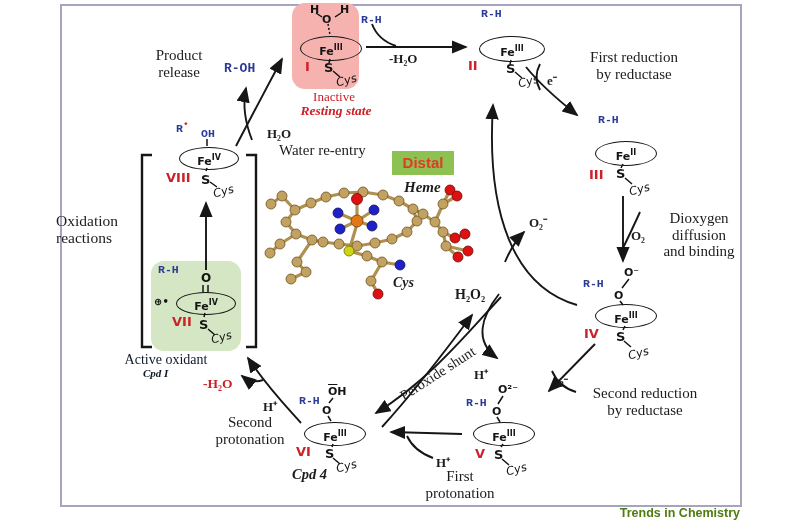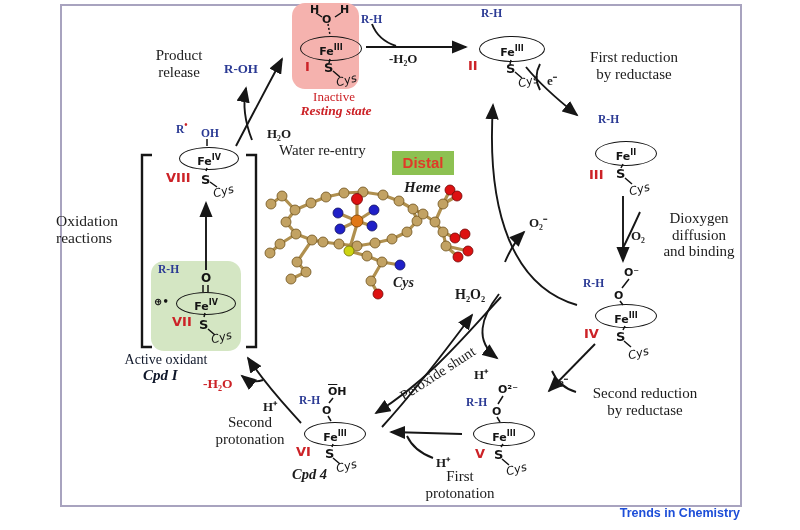--- a/index.html
+++ b/index.html
@@ -1,21 +1,21 @@
 <!DOCTYPE html>
 <html><head>
 <meta charset="utf-8">
 <style>
   html,body{margin:0;padding:0;background:#ffffff;}
   #stage{position:relative;width:800px;height:530px;background:#ffffff;overflow:hidden;
          font-family:"Liberation Sans",sans-serif;}
   .abs{position:absolute;}
   .frame{position:absolute;left:60px;top:4px;width:678px;height:499px;border:2px solid #a8a3bf;background:#ffffff;}
   .lbl{position:absolute;font-family:"Liberation Serif",serif;font-size:15px;color:#1c1c1c;line-height:1.1;text-align:center;}
-  .frm{position:absolute;font-family:Liberation Serif, serif;font-weight:bold;font-size:12px;color:#141414;white-space:nowrap;}
+  .frm{position:absolute;font-family:Liberation Mono, monospace;font-weight:bold;font-size:12px;color:#141414;white-space:nowrap;}
   .serb{position:absolute;font-family:"Liberation Serif",serif;font-weight:bold;font-size:13px;color:#1c1c1c;white-space:nowrap;}
   .blue{color:#2b3a94;}
   .redtx{color:#cc2227;}
   .roman{position:absolute;font-family:"DejaVu Sans",sans-serif;font-weight:bold;font-size:13px;color:#cc2227;}
   .s-atom{position:absolute;font-family:"DejaVu Sans",sans-serif;font-weight:bold;font-size:13px;color:#141414;}
   .cys{position:absolute;font-family:"DejaVu Sans",sans-serif;font-style:italic;font-size:11.5px;color:#141414;transform:rotate(-14deg);}
   .lig{position:absolute;font-family:"DejaVu Sans",sans-serif;font-weight:bold;font-size:11px;color:#141414;white-space:nowrap;}
   .ellipse{position:absolute;border:1.7px solid #141414;border-radius:50%;text-align:center;
            font-family:"DejaVu Sans",sans-serif;font-weight:bold;font-size:11px;color:#141414;background:transparent;}
   .ellipse sup{font-size:8px;}
@@ -216,21 +216,21 @@
 
   <div>
     <span class="frm blue" style="left:158px;top:263px;font-size:11.5px;">R-H</span>
     <span class="lig" style="left:201px;top:271px;font-size:12px;">O</span>
     <span class="lig" style="left:154px;top:296px;font-size:10px;">⊕•</span>
     <div class="ellipse" style="left:176px;top:292px;width:58px;height:21px;line-height:20px;"><span>Fe</span><sup>IV</sup></div>
     <span class="roman" style="left:172px;top:314px;">VII</span>
     <span class="s-atom" style="left:199px;top:317px;">S</span>
     <span class="cys" style="left:211px;top:330px;">Cys</span>
     <div class="lbl greentx" style="left:112px;top:352px;width:108px;font-size:14px;">Active oxidant</div>
-    <span class="serb it greentx" style="left:143px;top:367px;font-size:15px;">Cpd I</span>
+    <span class="serb it greentx" style="left:143px;top:367px;font-size:11px;">Cpd I</span>
   </div>
 
   <div>
     <span class="frm blue" style="left:176px;top:119px;font-size:11.5px;"><span>R</span><sup style="color:#cc2227;">•</sup></span>
     <span class="frm blue" style="left:201px;top:127px;font-size:11.5px;">OH</span>
     <div class="ellipse" style="left:179px;top:147px;width:58px;height:21px;line-height:20px;"><span>Fe</span><sup>IV</sup></div>
     <span class="roman" style="left:166px;top:170px;">VIII</span>
     <span class="s-atom" style="left:201px;top:172px;">S</span>
     <span class="cys" style="left:213px;top:184px;">Cys</span>
   </div>
@@ -253,15 +253,15 @@
   <span class="lbl" style="left:438px;top:374px;transform:translate(-50%,-50%) rotate(-33deg);white-space:nowrap;font-size:14.5px;">Peroxide shunt</span>
   <span class="serb" style="left:436px;top:453px;">H⁺</span>
   <div class="lbl" style="left:420px;top:468px;width:80px;"><span>First</span><br><span>protonation</span></div>
   <span class="serb" style="left:263px;top:397px;">H⁺</span>
   <div class="lbl" style="left:210px;top:414px;width:80px;"><span>Second</span><br><span>protonation</span></div>
   <span class="serb redtx" style="left:203px;top:376px;font-size:13.5px;">-H₂O</span>
   <div class="lbl" style="left:56px;top:212px;width:80px;text-align:left;font-size:15.5px;"><span>Oxidation</span><br><span>reactions</span></div>
   <span class="serb it" style="left:404px;top:179px;font-size:15px;">Heme</span>
   <span class="serb purple" style="left:299px;top:279px;font-size:17px;"></span>
   <span class="serb it" style="left:393px;top:275px;font-size:14px;">Cys</span>
-  <div class="abs" style="left:540px;top:506px;width:200px;text-align:right;font-family:'Liberation Sans',sans-serif;font-weight:bold;font-size:12.5px;color:#1d4ed8;">Trends in Chemistry</div>
+  <div class="abs" style="left:540px;top:506px;width:200px;text-align:right;font-family:'Liberation Sans',sans-serif;font-weight:bold;font-size:12.5px;color:#4d7c0f;">Trends in Chemistry</div>
 
 </div>
 
 </body></html>

